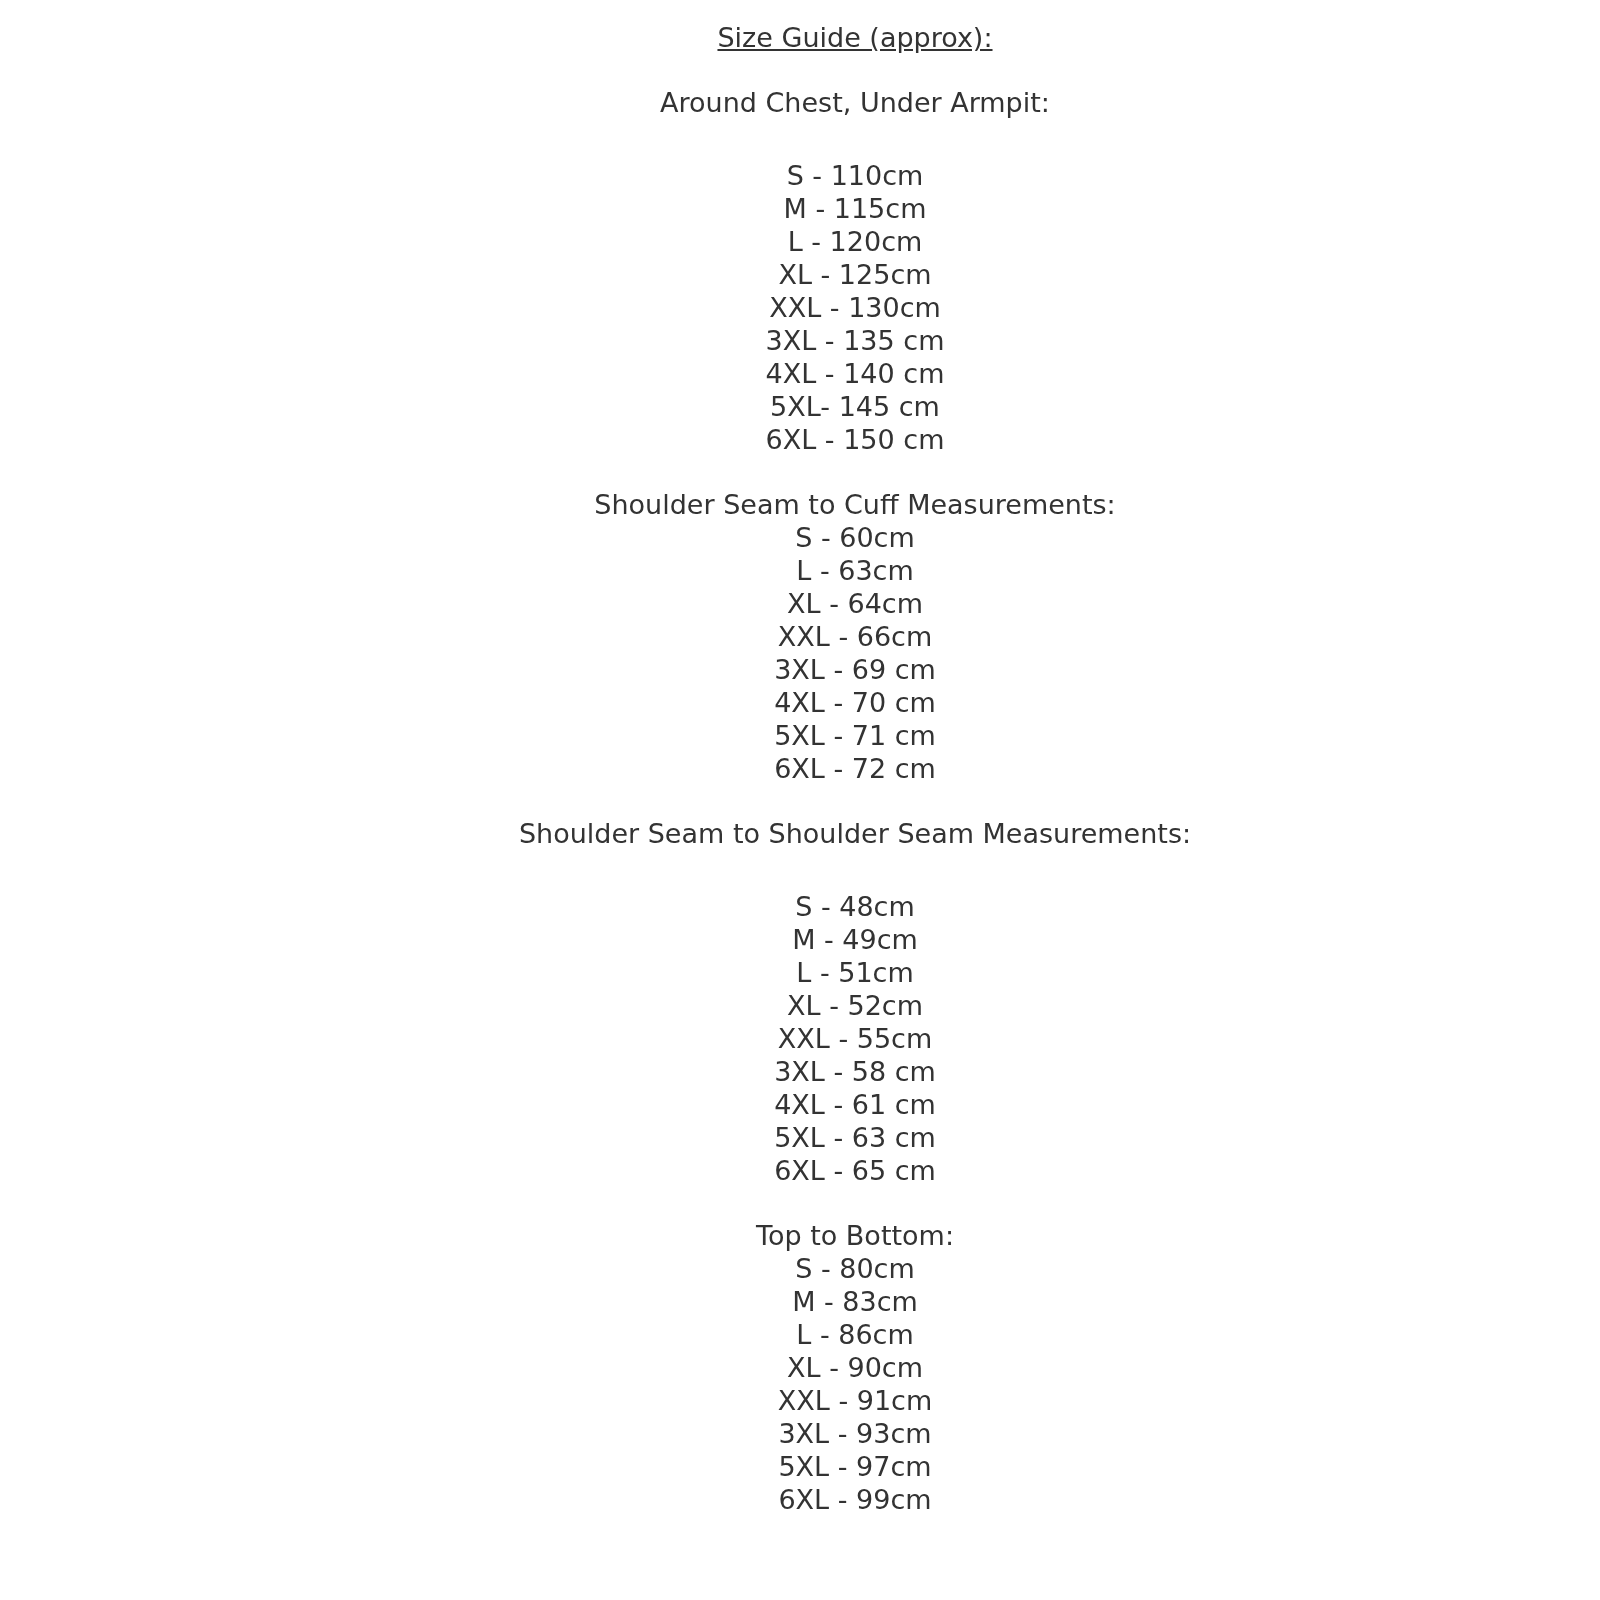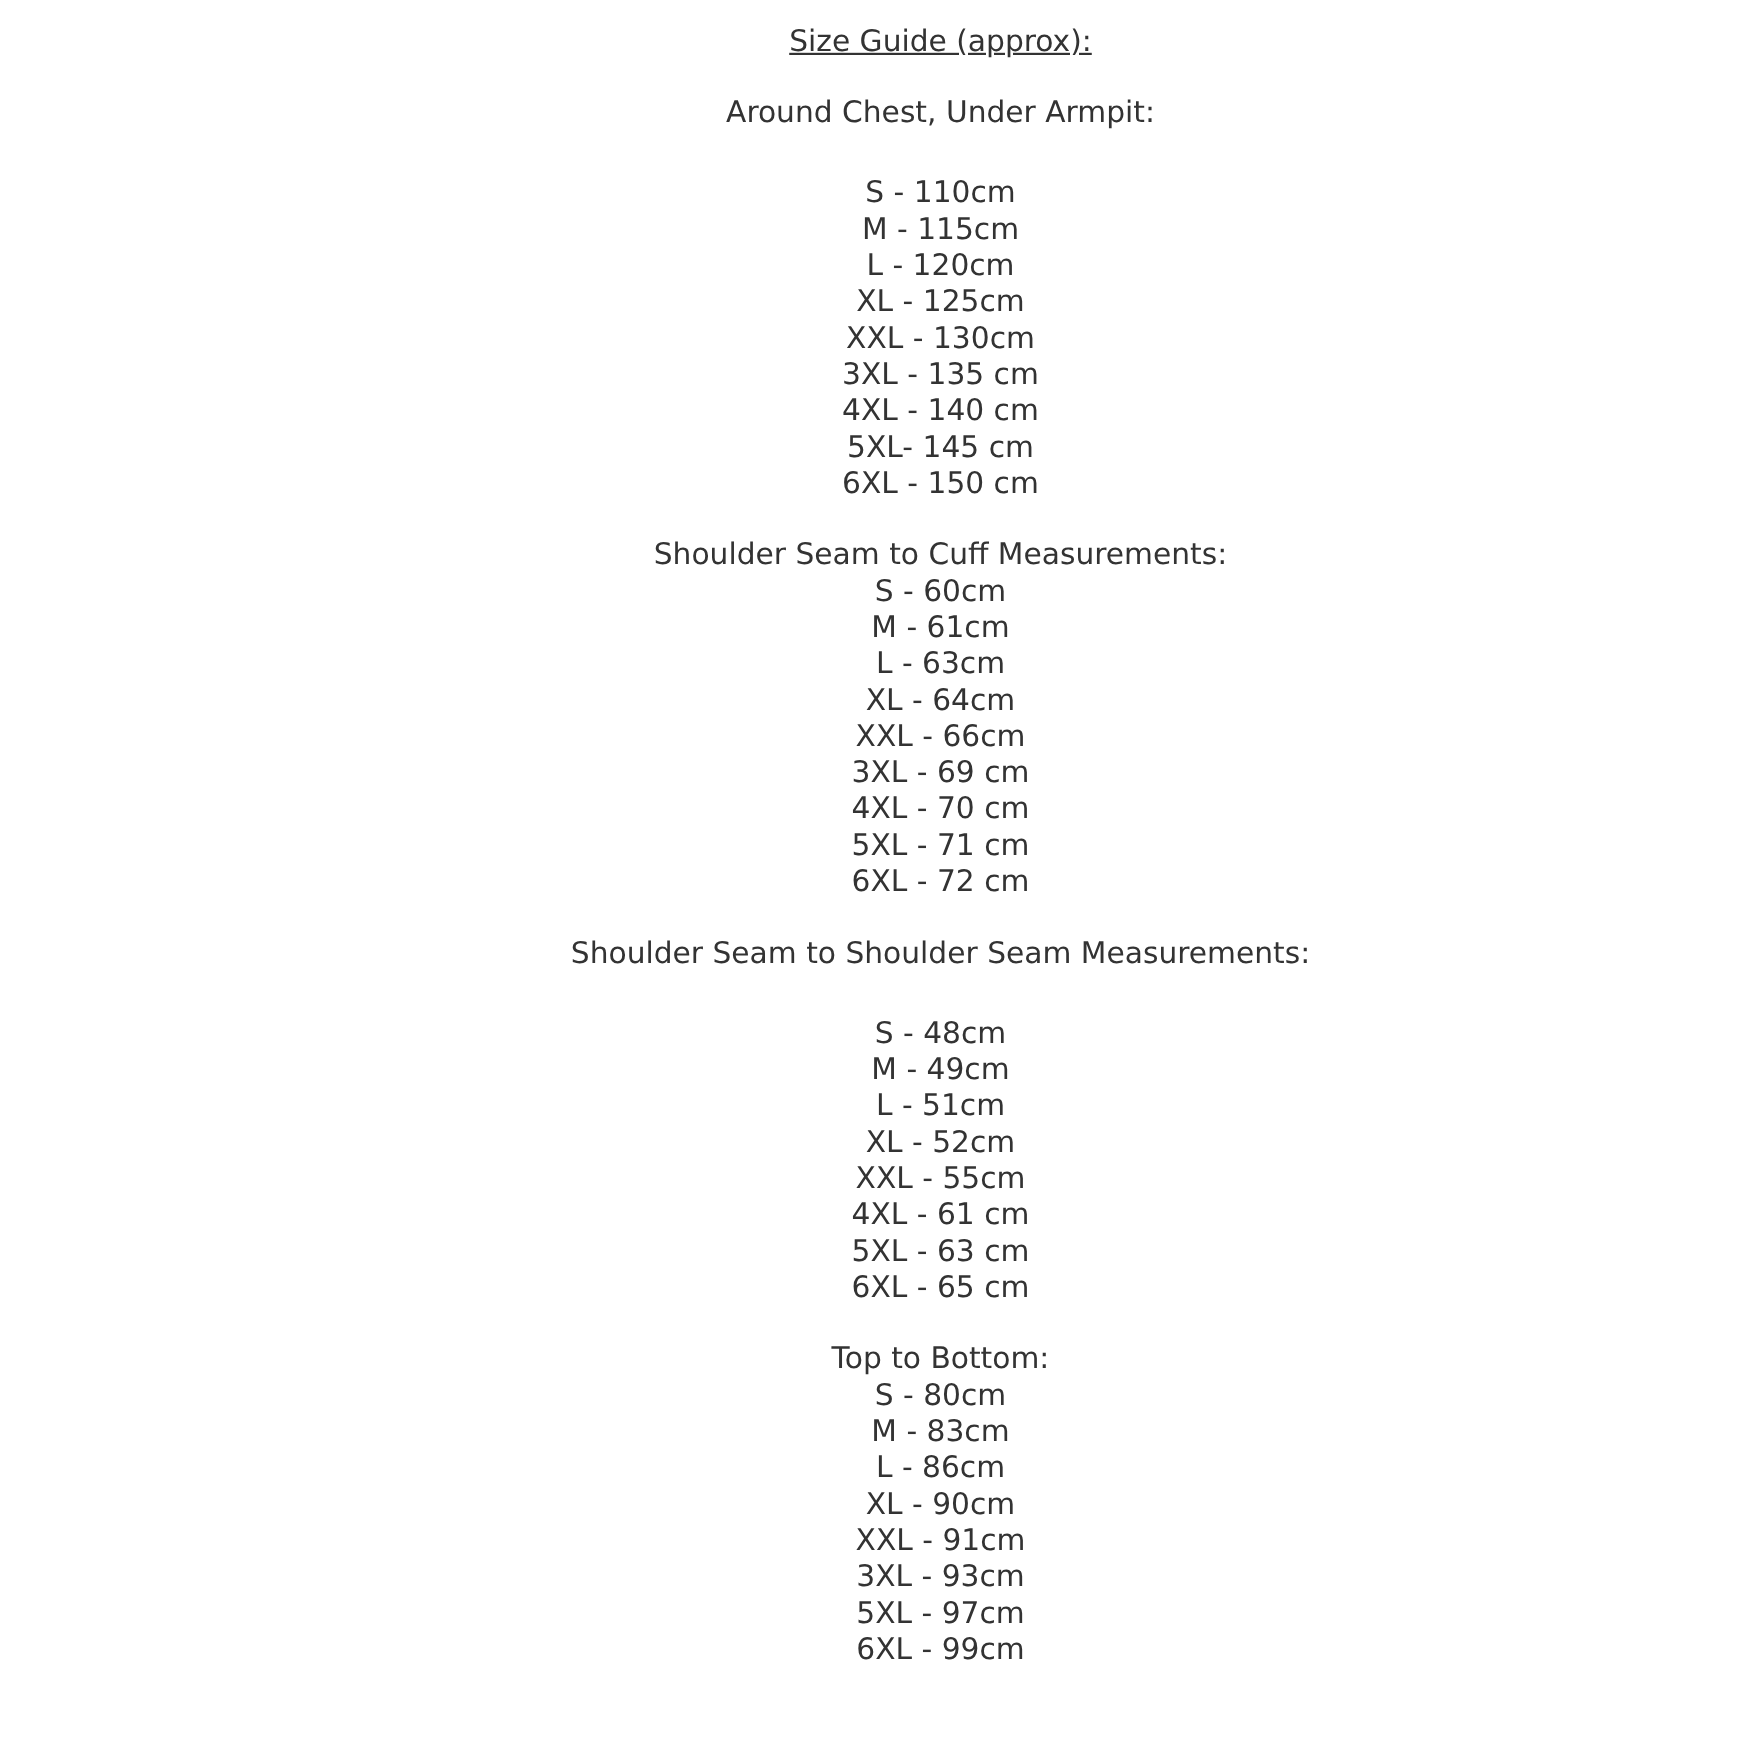--- a/index.html
+++ b/index.html
@@ -54,36 +54,36 @@
           <div class="line">XL - 125cm</div>
           <div class="line">XXL - 130cm</div>
           <div class="line">3XL - 135 cm</div>
           <div class="line">4XL - 140 cm</div>
           <div class="line">5XL- 145 cm</div>
           <div class="line">6XL - 150 cm</div>
         </div>
         <div class="section">
           <div class="heading">Shoulder Seam to Cuff Measurements:</div>
           <div class="line">S - 60cm</div>
-          <div class="line">M - 61cm</div>
           <div class="line">L - 63cm</div>
           <div class="line">XL - 64cm</div>
           <div class="line">XXL - 66cm</div>
           <div class="line">3XL - 69 cm</div>
           <div class="line">4XL - 70 cm</div>
           <div class="line">5XL - 71 cm</div>
           <div class="line">6XL - 72 cm</div>
         </div>
         <div class="section gap-after-heading">
           <div class="heading">Shoulder Seam to Shoulder Seam Measurements:</div>
           <div class="line">S - 48cm</div>
           <div class="line">M - 49cm</div>
           <div class="line">L - 51cm</div>
           <div class="line">XL - 52cm</div>
           <div class="line">XXL - 55cm</div>
+          <div class="line">3XL - 58 cm</div>
           <div class="line">4XL - 61 cm</div>
           <div class="line">5XL - 63 cm</div>
           <div class="line">6XL - 65 cm</div>
         </div>
         <div class="section">
           <div class="heading">Top to Bottom:</div>
           <div class="line">S - 80cm</div>
           <div class="line">M - 83cm</div>
           <div class="line">L - 86cm</div>
           <div class="line">XL - 90cm</div>

